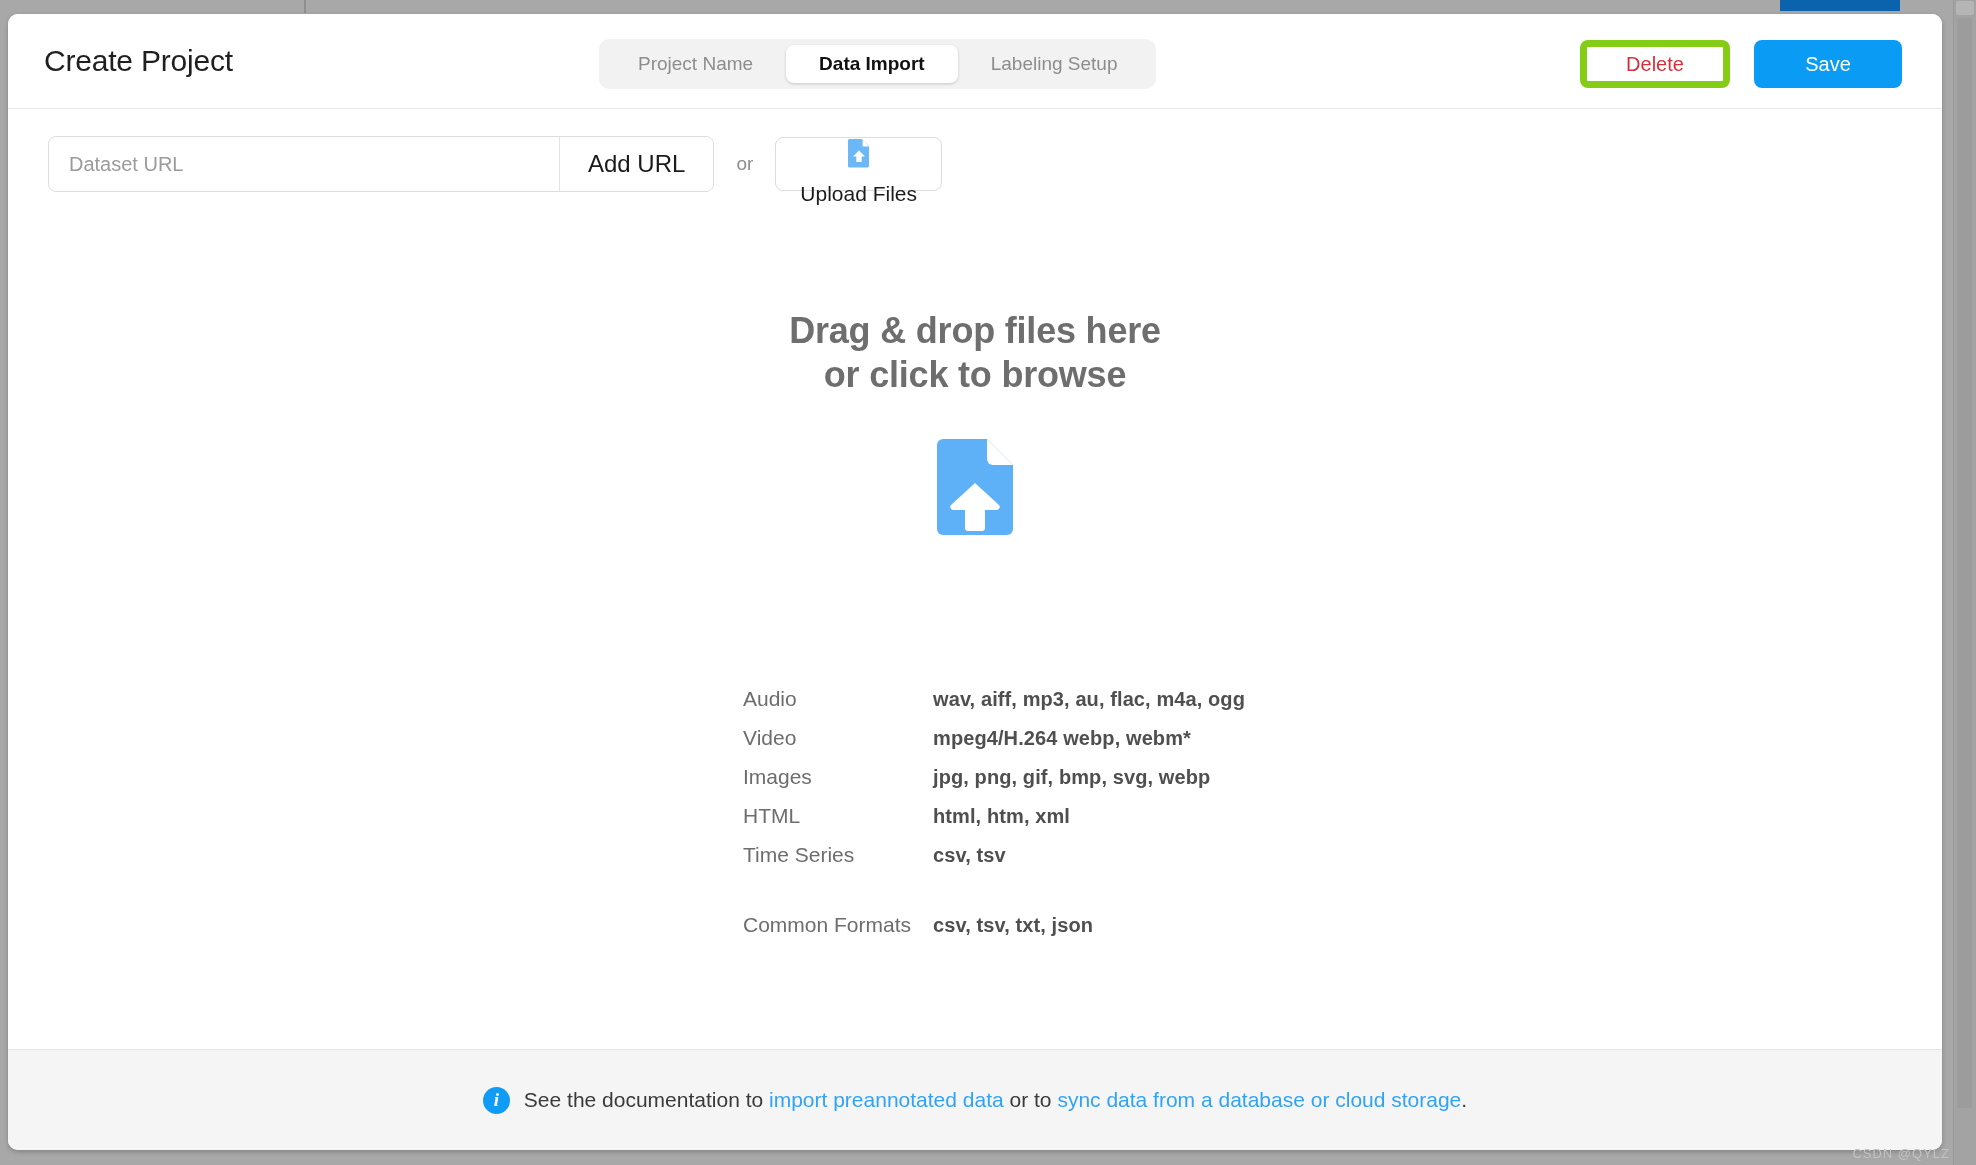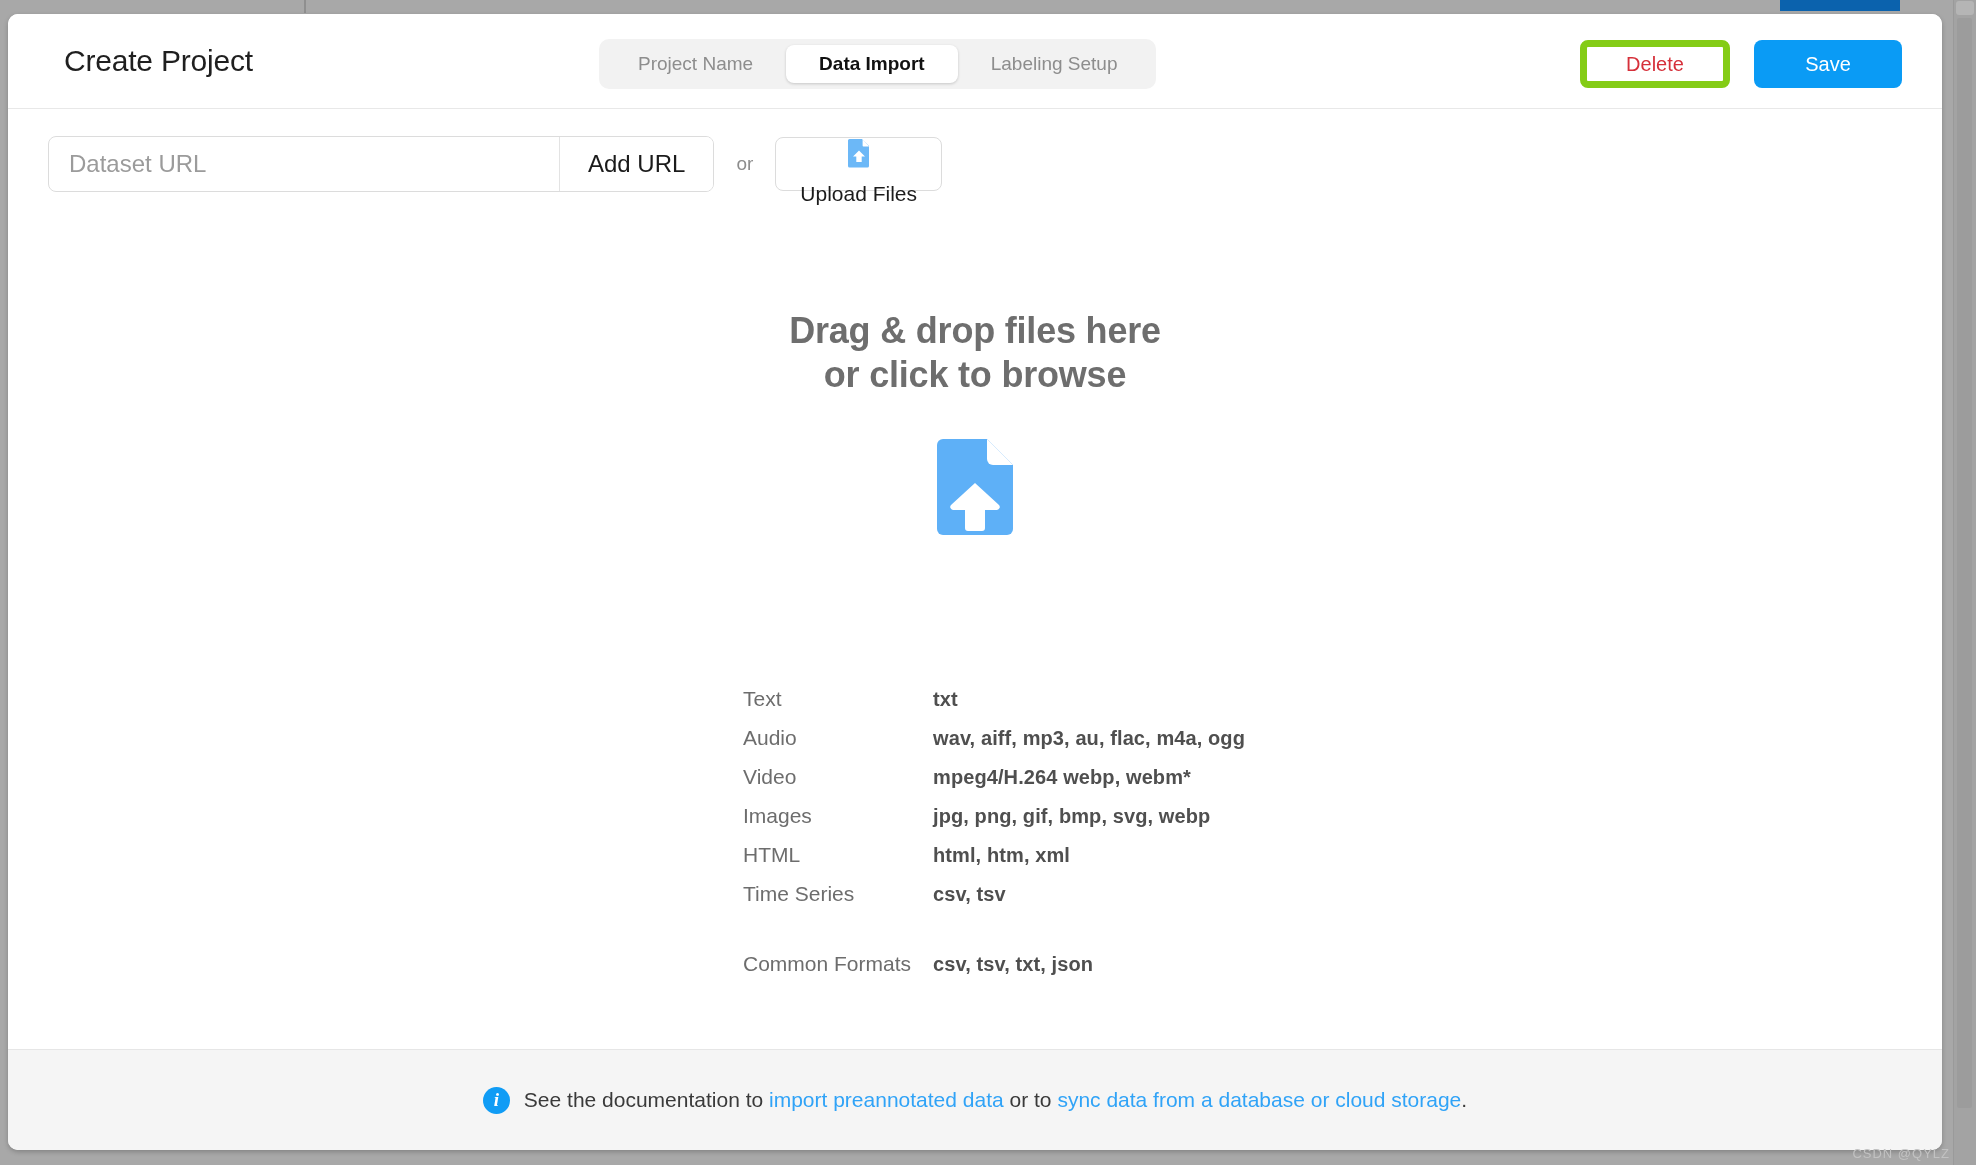--- a/index.html
+++ b/index.html
@@ -71,21 +71,21 @@
 
   
   .header {
     position: relative;
     height: 94px;
     border-bottom: 1px solid #e8e8e8;
     background: #fff;
   }
   .page-title {
     position: absolute;
-    left: 56px;
+    left: 36px;
     top: 30px;
     font-size: 30px;
     font-weight: 400;
     color: #1f1f1f;
     letter-spacing: -0.2px;
   }
 
   .tabs {
     position: absolute;
     left: 591px;
@@ -170,21 +170,21 @@
     border-radius: 8px;
     height: 54px;
     overflow: hidden;
     background: #fff;
   }
   .url-input {
     width: 470px;
     border: none;
     outline: none;
     padding: 0 20px;
-    font-size: 24px;
+    font-size: 20px;
     color: #000000;
     font-family: "Liberation Sans", sans-serif;
     background: transparent;
   }
   .url-input::placeholder { color: #9b9b9b; }
   .add-url-btn {
     border: none;
     border-left: 1px solid #e3e3e3;
     background: #fff;
     padding: 0 28px;
@@ -379,24 +379,20 @@
         <svg width="76" height="96" viewBox="0 0 76 96" aria-hidden="true">
           <path d="M6 0 h44 l26 26 v64 a6 6 0 0 1 -6 6 H6 a6 6 0 0 1 -6 -6 V6 A6 6 0 0 1 6 0 Z" fill="#5eb0f7"></path>
           <path d="M50 0 v20 a6 6 0 0 0 6 6 h20 Z" fill="#ffffff"></path>
           <path d="M38 44 l24 22 a3 3 0 0 1 -2 5 H48 v18 a3 3 0 0 1 -3 3 h-14 a3 3 0 0 1 -3 -3 V71 H16 a3 3 0 0 1 -2 -5 Z" fill="#ffffff"></path>
         </svg>
       </div>
     </div>
 
     <div class="formats">
       <div class="fmt-row">
-        <span class="fmt-label">Text</span>
-        <span class="fmt-value">txt</span>
-      </div>
-      <div class="fmt-row">
         <span class="fmt-label">Audio</span>
         <span class="fmt-value">wav, aiff, mp3, au, flac, m4a, ogg</span>
       </div>
       <div class="fmt-row">
         <span class="fmt-label">Video</span>
         <span class="fmt-value">mpeg4/H.264 webp, webm*</span>
       </div>
       <div class="fmt-row">
         <span class="fmt-label">Images</span>
         <span class="fmt-value">jpg, png, gif, bmp, svg, webp</span>

